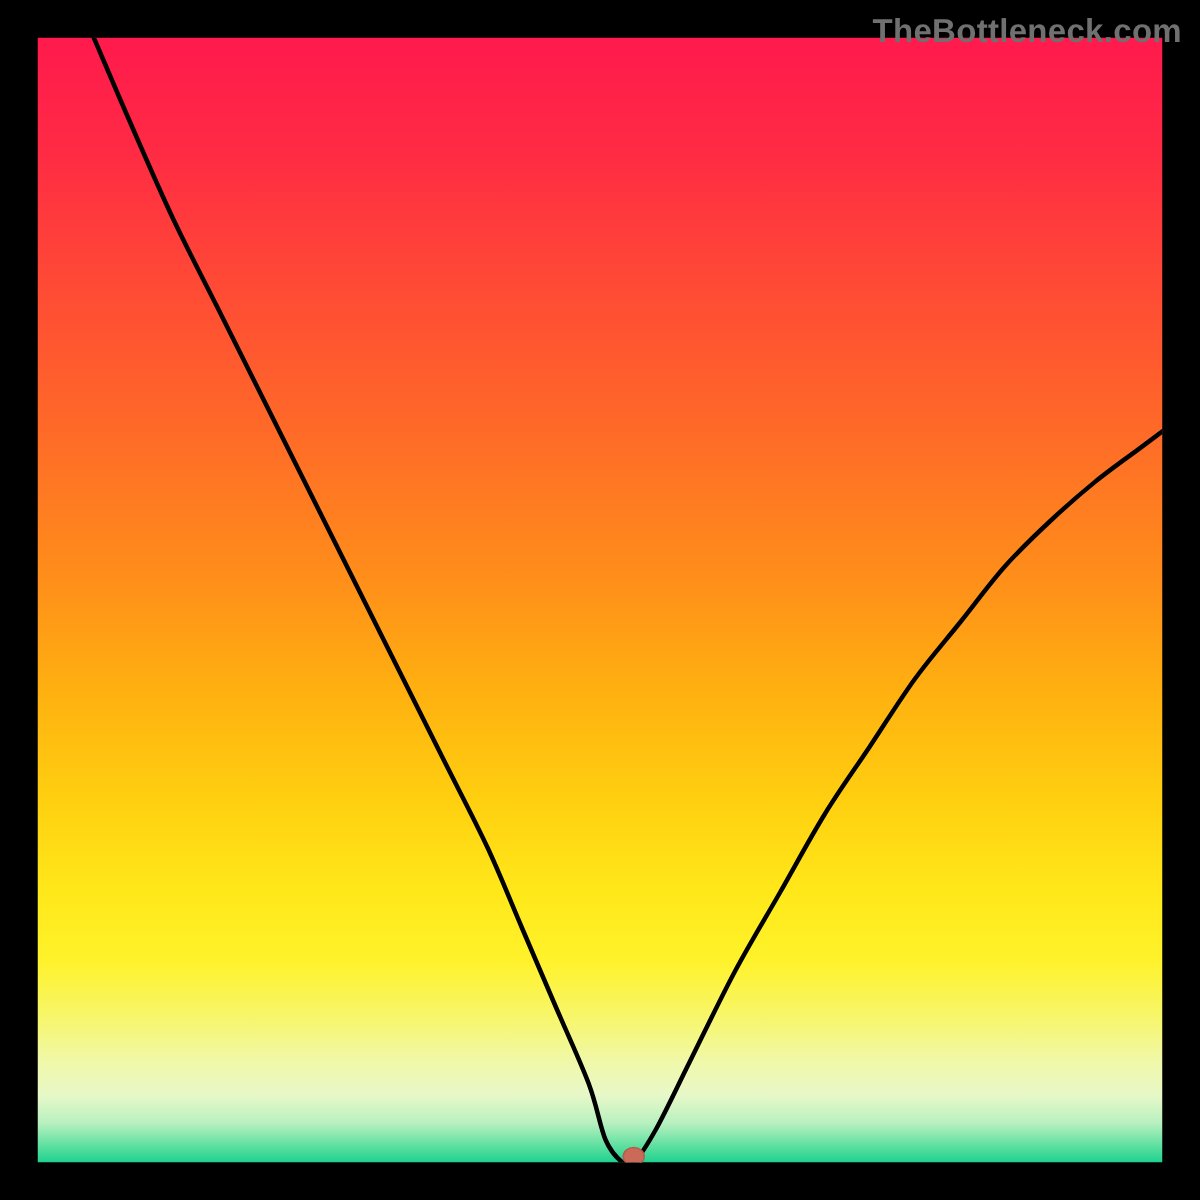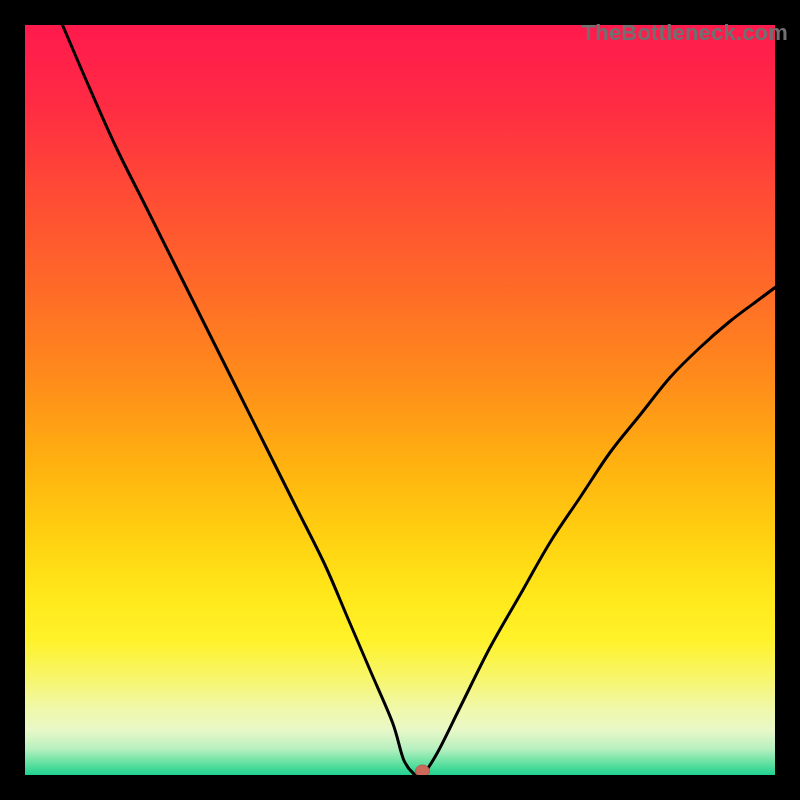--- a/index.html
+++ b/index.html
@@ -12,21 +12,21 @@
     font-family: Arial, Helvetica, sans-serif;
   }
   .frame {
     position: relative;
     width: 800px;
     height: 800px;
     background: #000;
   }
   .watermark {
     position: absolute;
-    top: 20px;
+    top: 8px;
     right: 12px;
     color: #707070;
     font-size: 22px;
     font-weight: 600;
     letter-spacing: 0.2px;
     z-index: 10;
   }
   .plot {
     position: absolute;
     left: 25px;

